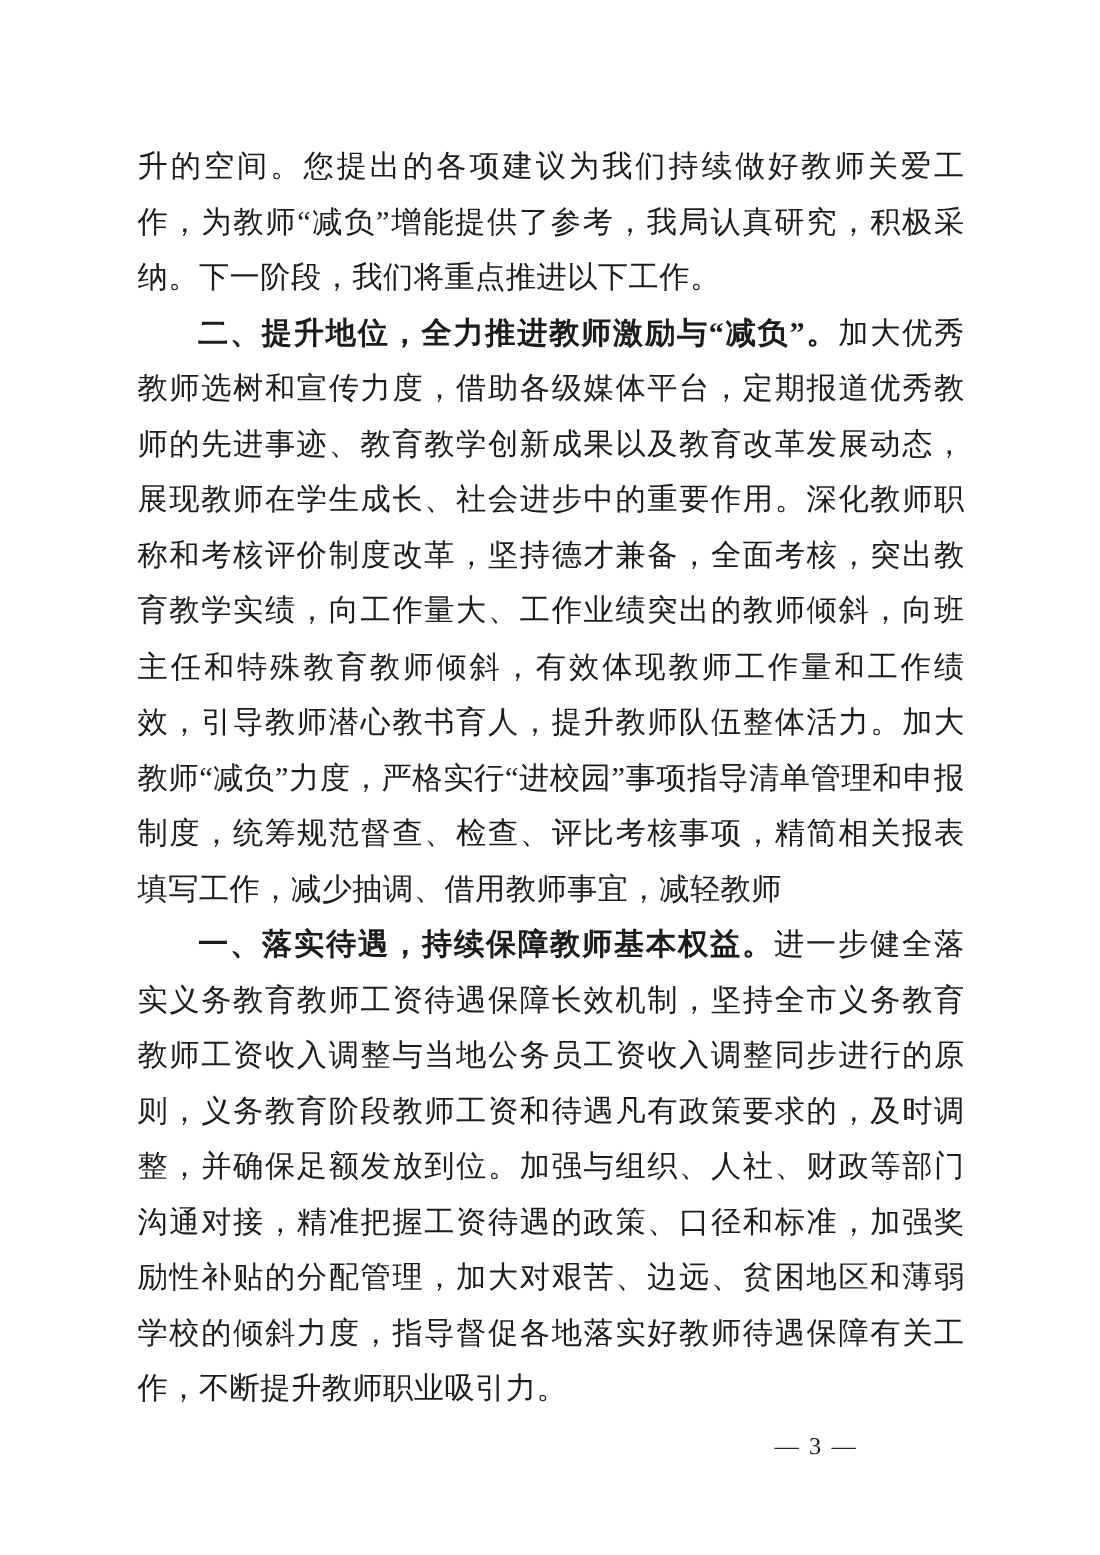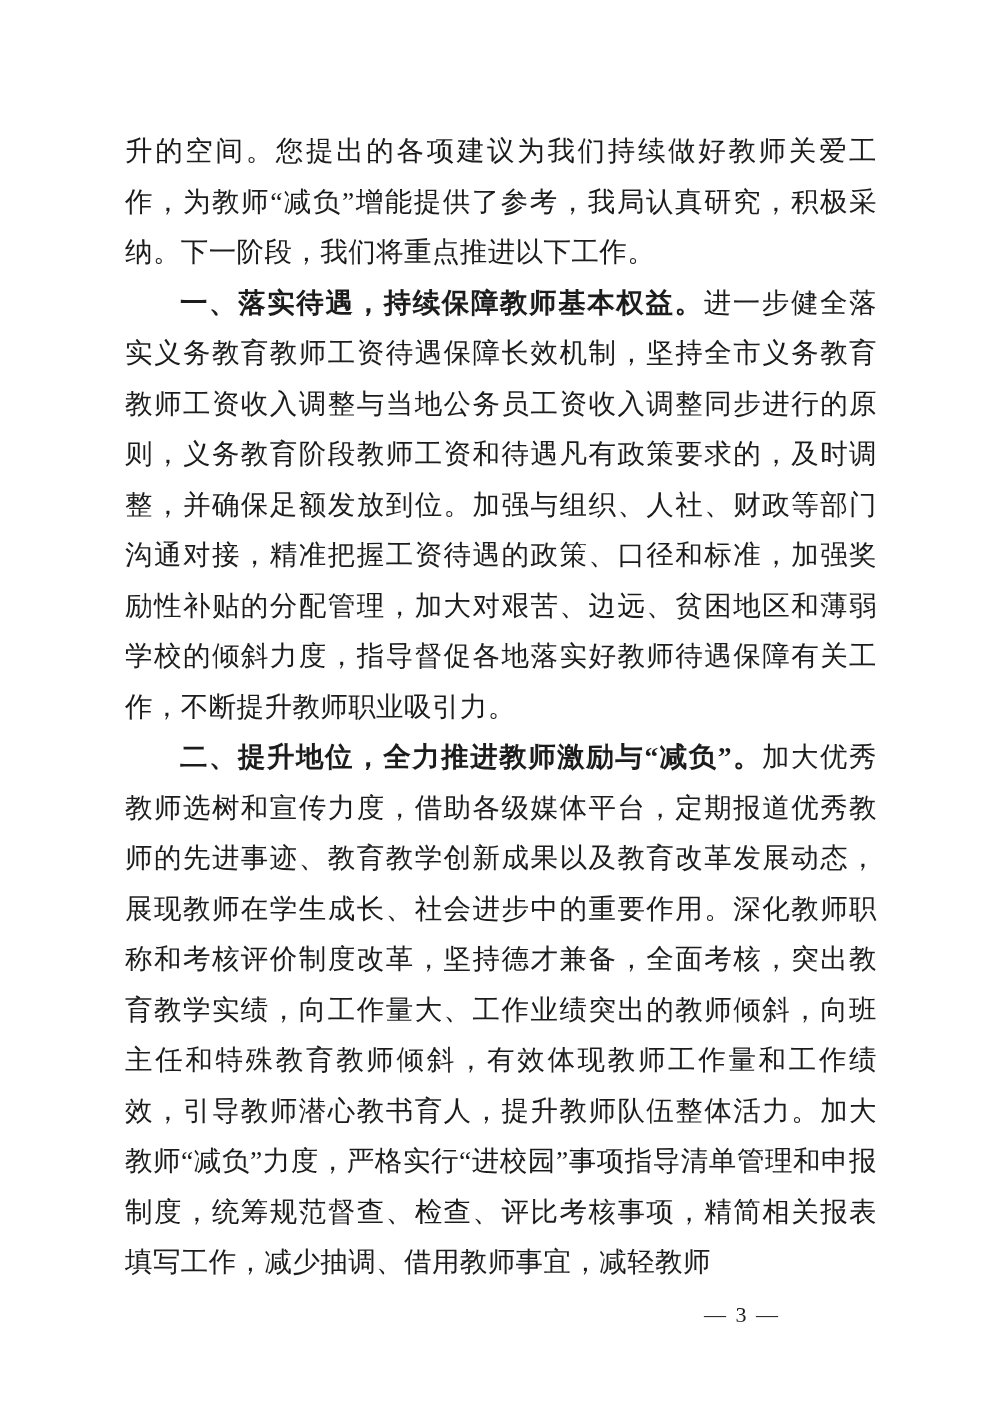--- a/index.html
+++ b/index.html
@@ -50,21 +50,21 @@
 </style>
 </head>
 <body>
 
 <div class="page">
 
   <div class="text-body">
 
     <p><span>升的空间。您提出的各项建议为我们持续做好教师关爱工作，为教师“减负”增能提供了参考，我局认真研究，积极采纳。下一阶段，我们将重点推进以下工作。</span></p>
 
+    <p class="para-indent"><span class="lead-bold">二、提升地位，全力推进教师激励与“减负”。</span><span>加大优秀教师选树和宣传力度，借助各级媒体平台，定期报道优秀教师的先进事迹、教育教学创新成果以及教育改革发展动态，展现教师在学生成长、社会进步中的重要作用。深化教师职称和考核评价制度改革，坚持德才兼备，全面考核，突出教育教学实绩，向工作量大、工作业绩突出的教师倾斜，向班主任和特殊教育教师倾斜，有效体现教师工作量和工作绩效，引导教师潜心教书育人，提升教师队伍整体活力。加大教师“减负”力度，严格实行“进校园”事项指导清单管理和申报制度，统筹规范督查、检查、评比考核事项，精简相关报表填写工作，减少抽调、借用教师事宜，减轻教师</span></p>
+
     <p class="para-indent"><span class="lead-bold">一、落实待遇，持续保障教师基本权益。</span><span>进一步健全落实义务教育教师工资待遇保障长效机制，坚持全市义务教育教师工资收入调整与当地公务员工资收入调整同步进行的原则，义务教育阶段教师工资和待遇凡有政策要求的，及时调整，并确保足额发放到位。加强与组织、人社、财政等部门沟通对接，精准把握工资待遇的政策、口径和标准，加强奖励性补贴的分配管理，加大对艰苦、边远、贫困地区和薄弱学校的倾斜力度，指导督促各地落实好教师待遇保障有关工作，不断提升教师职业吸引力。</span></p>
-
-    <p class="para-indent"><span class="lead-bold">二、提升地位，全力推进教师激励与“减负”。</span><span>加大优秀教师选树和宣传力度，借助各级媒体平台，定期报道优秀教师的先进事迹、教育教学创新成果以及教育改革发展动态，展现教师在学生成长、社会进步中的重要作用。深化教师职称和考核评价制度改革，坚持德才兼备，全面考核，突出教育教学实绩，向工作量大、工作业绩突出的教师倾斜，向班主任和特殊教育教师倾斜，有效体现教师工作量和工作绩效，引导教师潜心教书育人，提升教师队伍整体活力。加大教师“减负”力度，严格实行“进校园”事项指导清单管理和申报制度，统筹规范督查、检查、评比考核事项，精简相关报表填写工作，减少抽调、借用教师事宜，减轻教师</span></p>
 
   </div>
 
   <div class="page-footer">— 3 —</div>
 
 </div>
 
 </body></html>

